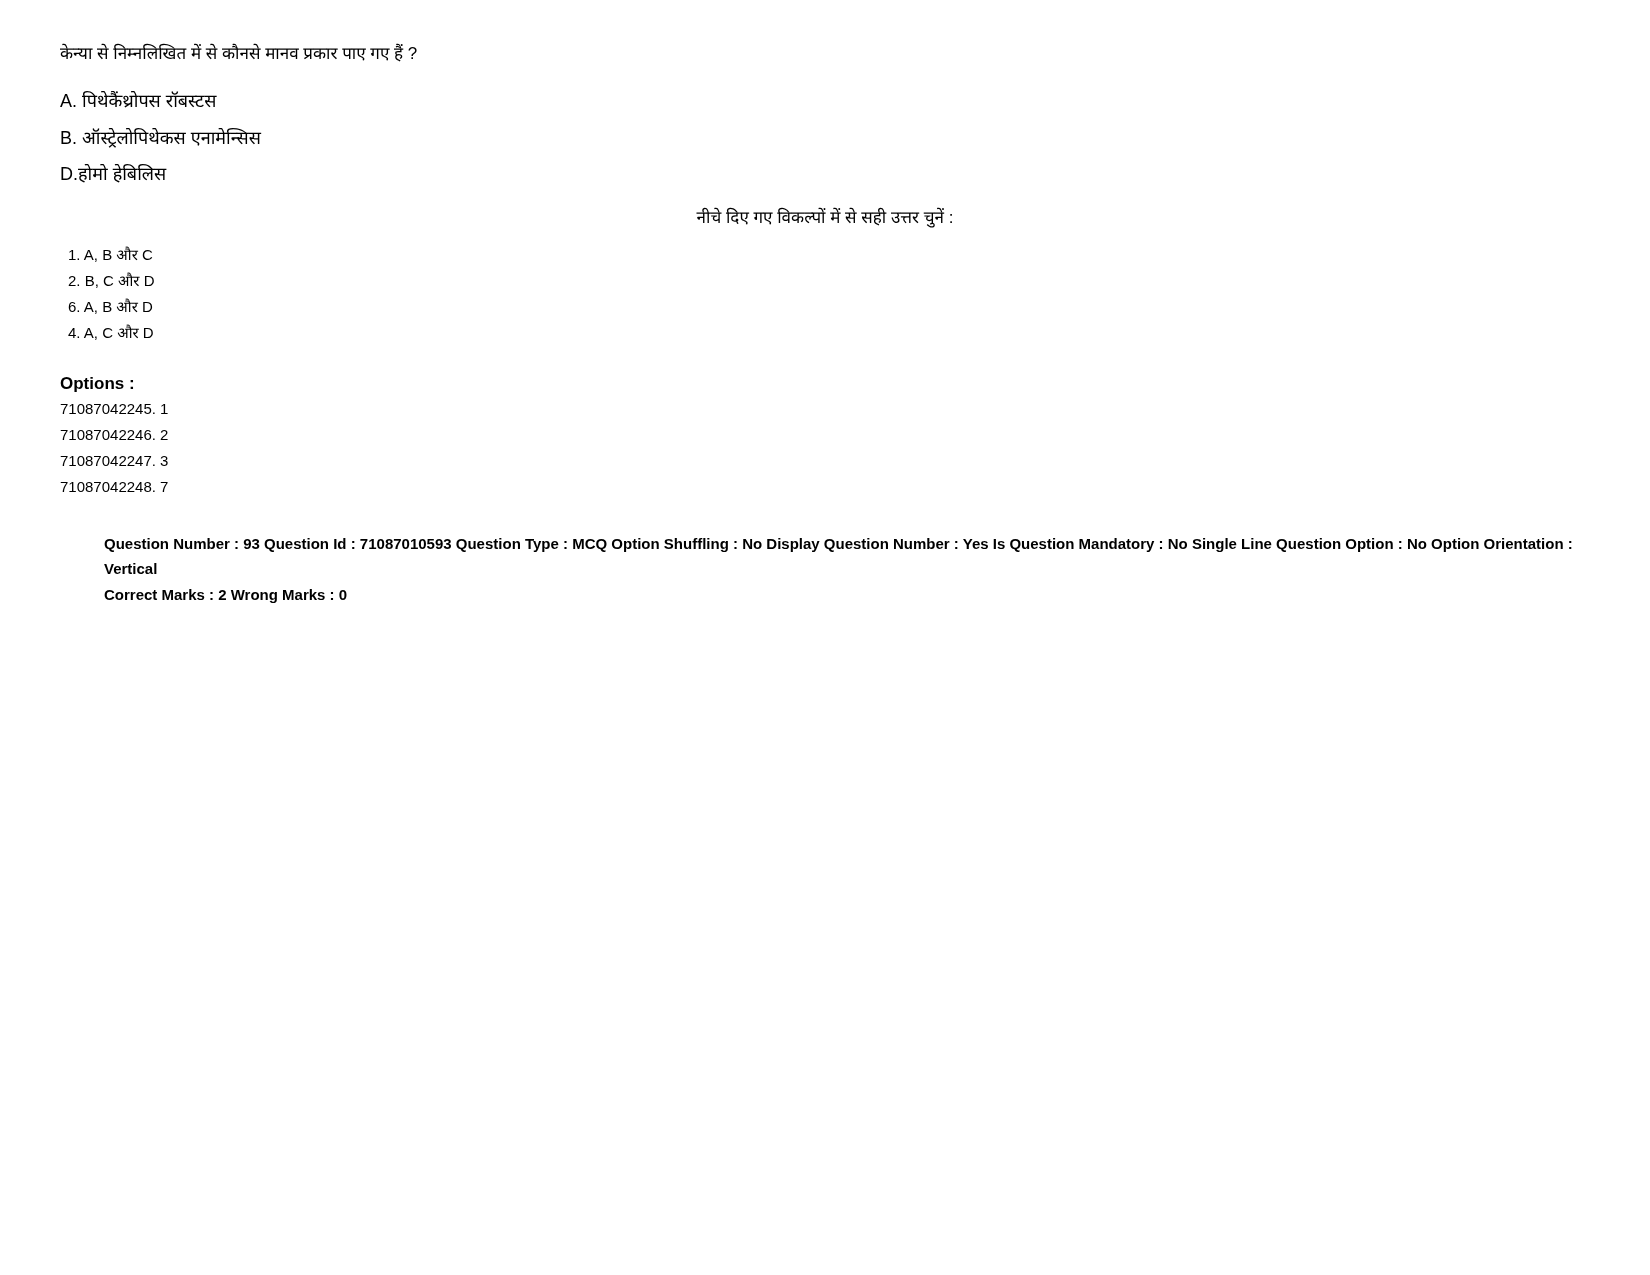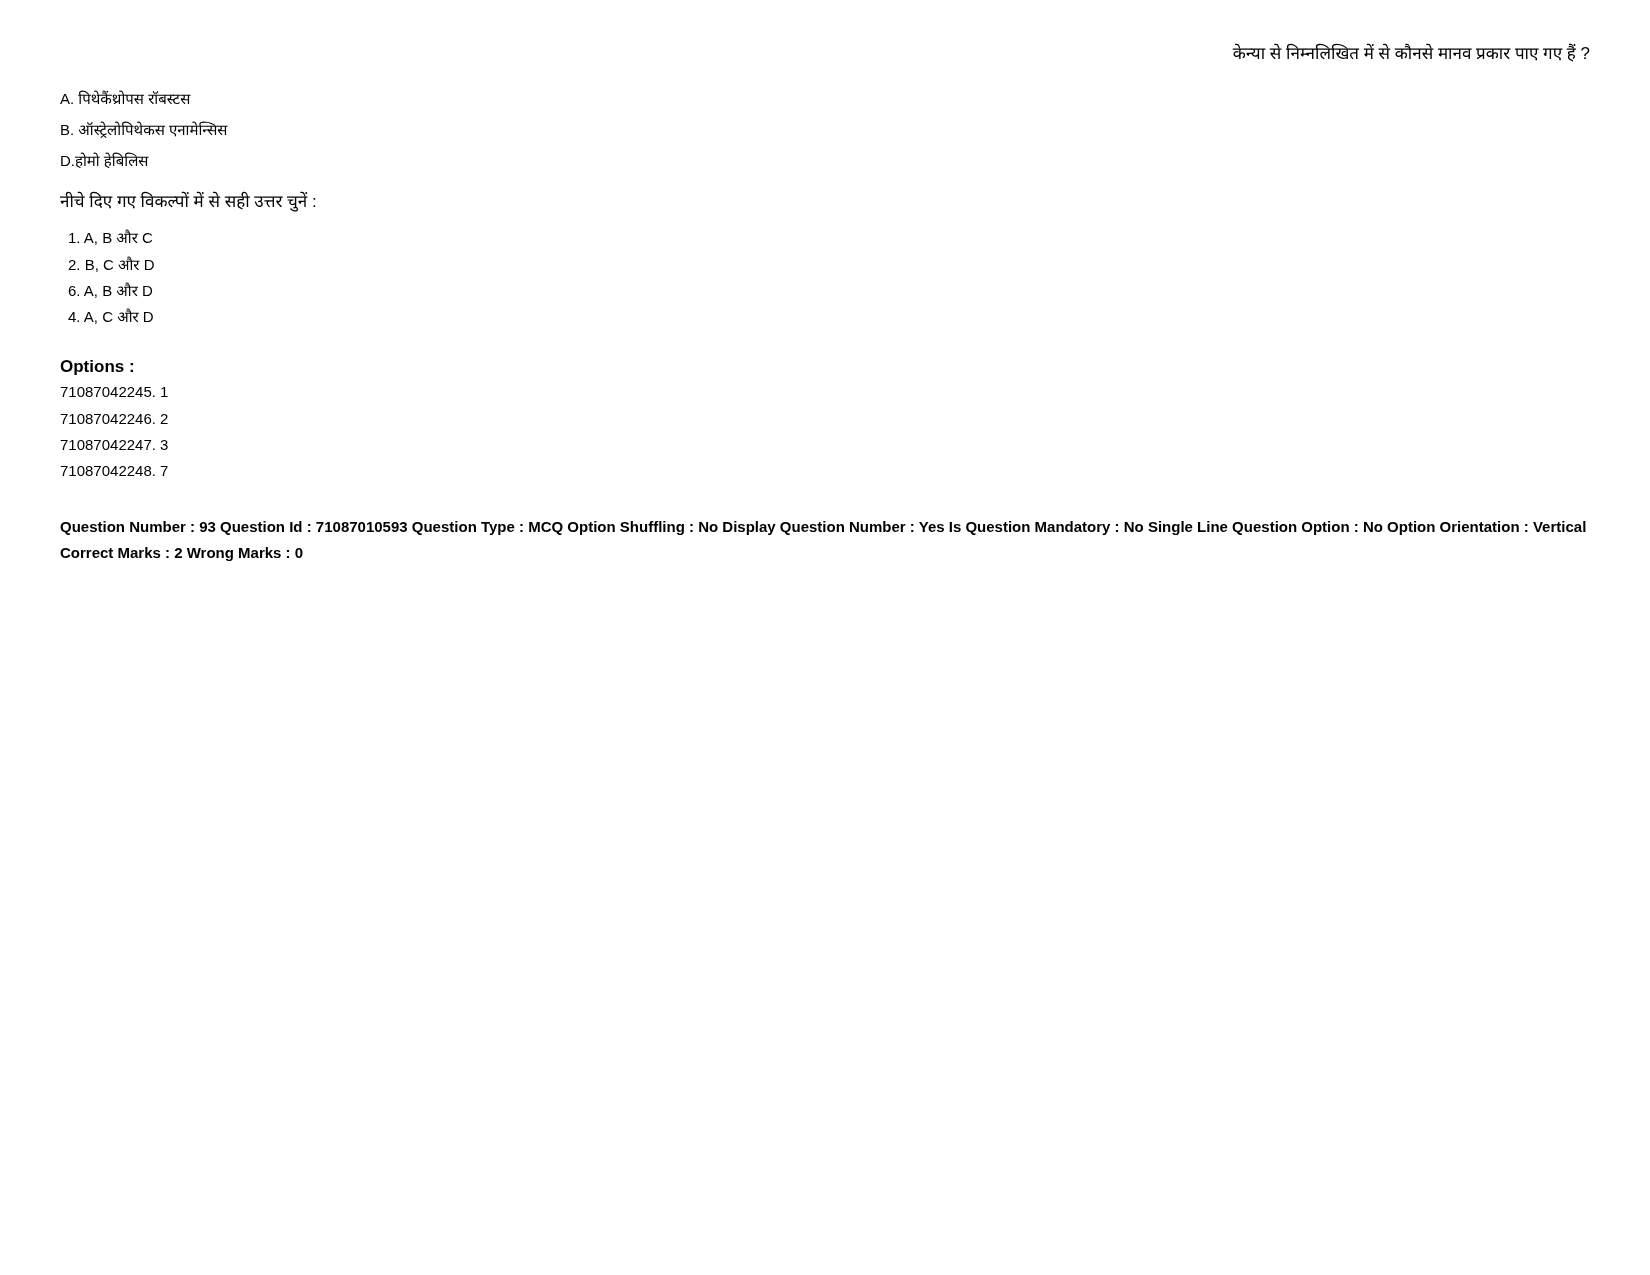--- a/index.html
+++ b/index.html
@@ -13,52 +13,53 @@
       font-size: 16px;
       color: #000000;
       width: 1650px;
       min-height: 1275px;
       padding: 40px 60px;
     }
     .question-text {
       font-size: 17px;
       line-height: 1.6;
       margin-bottom: 18px;
-      text-align: right;
     }
     .option-line {
-      font-size: 15px;
+      font-size: 18px;
       line-height: 1.8;
       margin-bottom: 4px;
     }
     .sub-question {
       font-size: 17px;
       line-height: 1.6;
       margin-top: 14px;
       margin-bottom: 10px;
+      text-align: center;
     }
     .answer-options {
       font-size: 15px;
       line-height: 1.75;
       margin-left: 8px;
     }
     .options-label {
       font-weight: bold;
       font-size: 17px;
       margin-top: 27px;
       margin-bottom: 2px;
     }
     .option-id-line {
       font-size: 15px;
       line-height: 1.75;
     }
     .meta-section {
       margin-top: 30px;
       font-size: 15px;
       line-height: 1.7;
+      margin-left: 44px;
     }
     .meta-line {
       font-weight: bold;
       font-size: 15px;
       line-height: 1.7;
     }
   </style>
 </head>
 <body>
 

